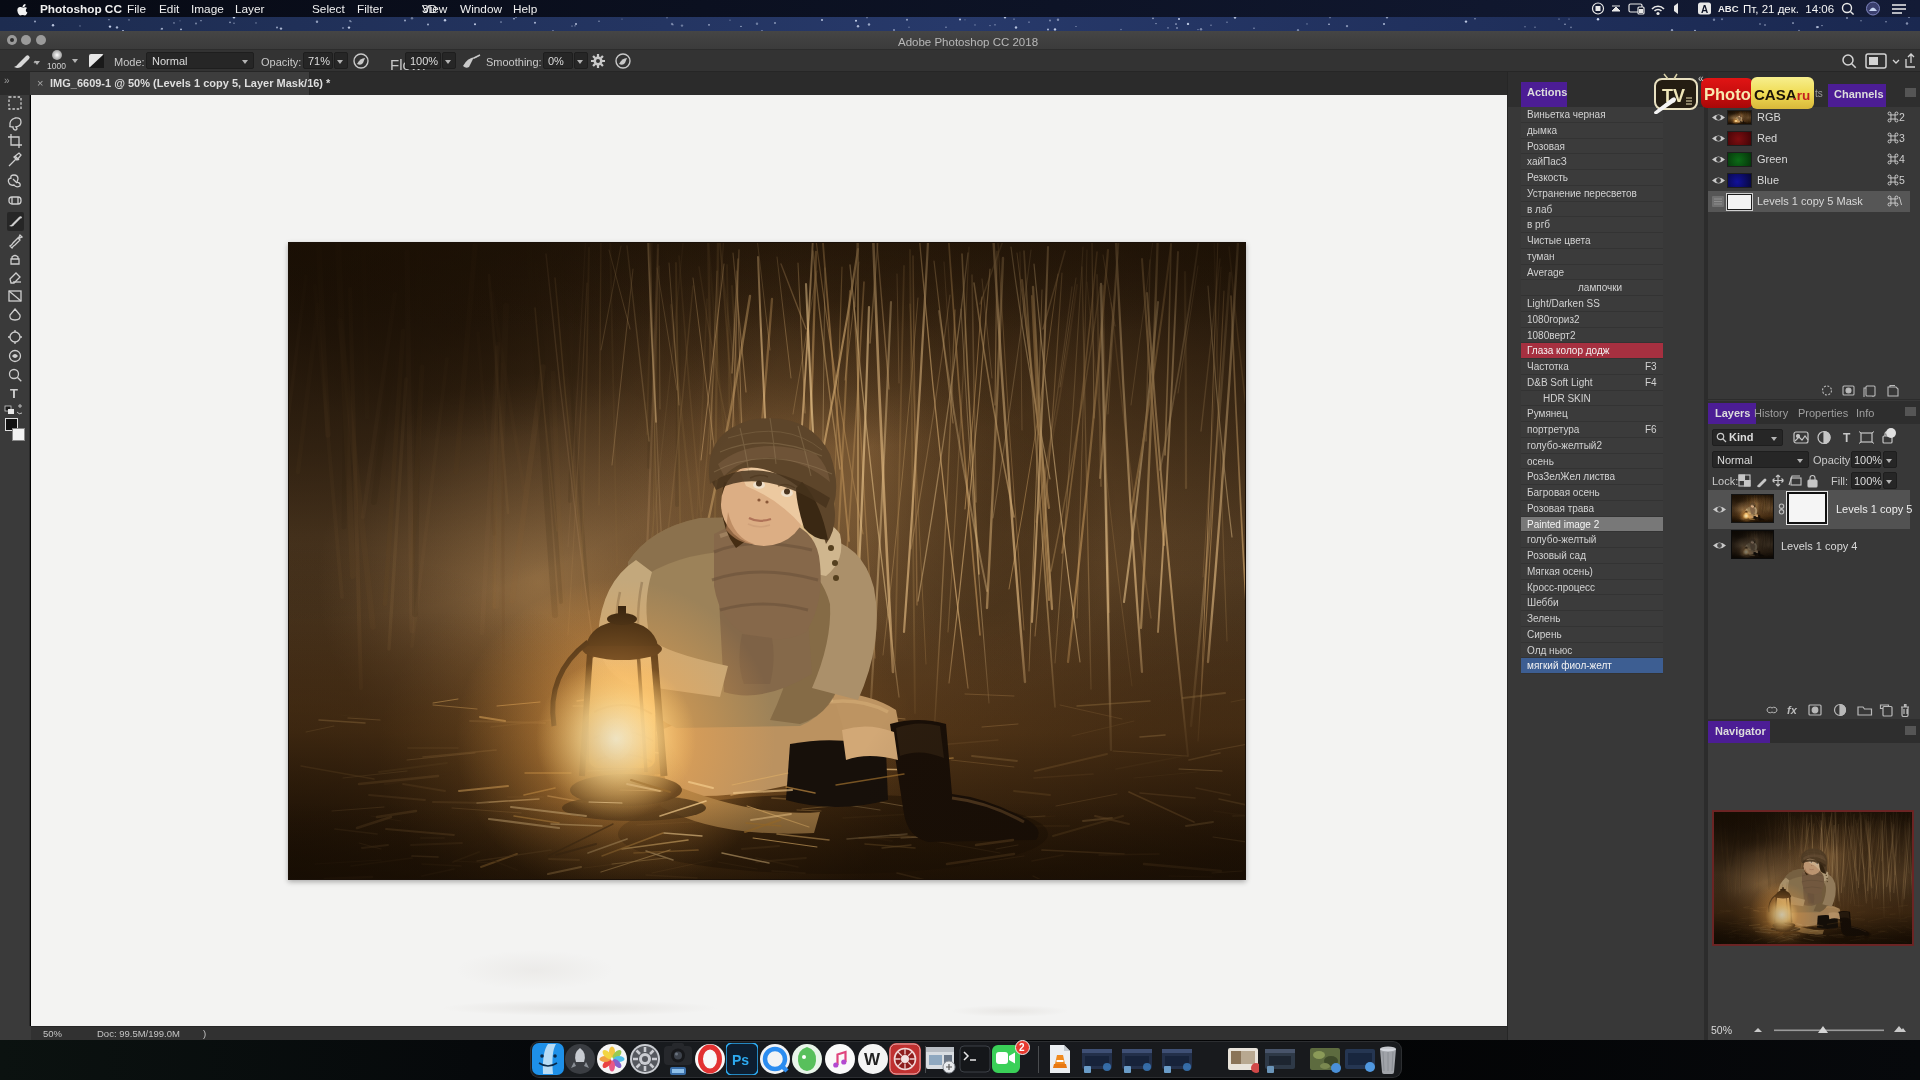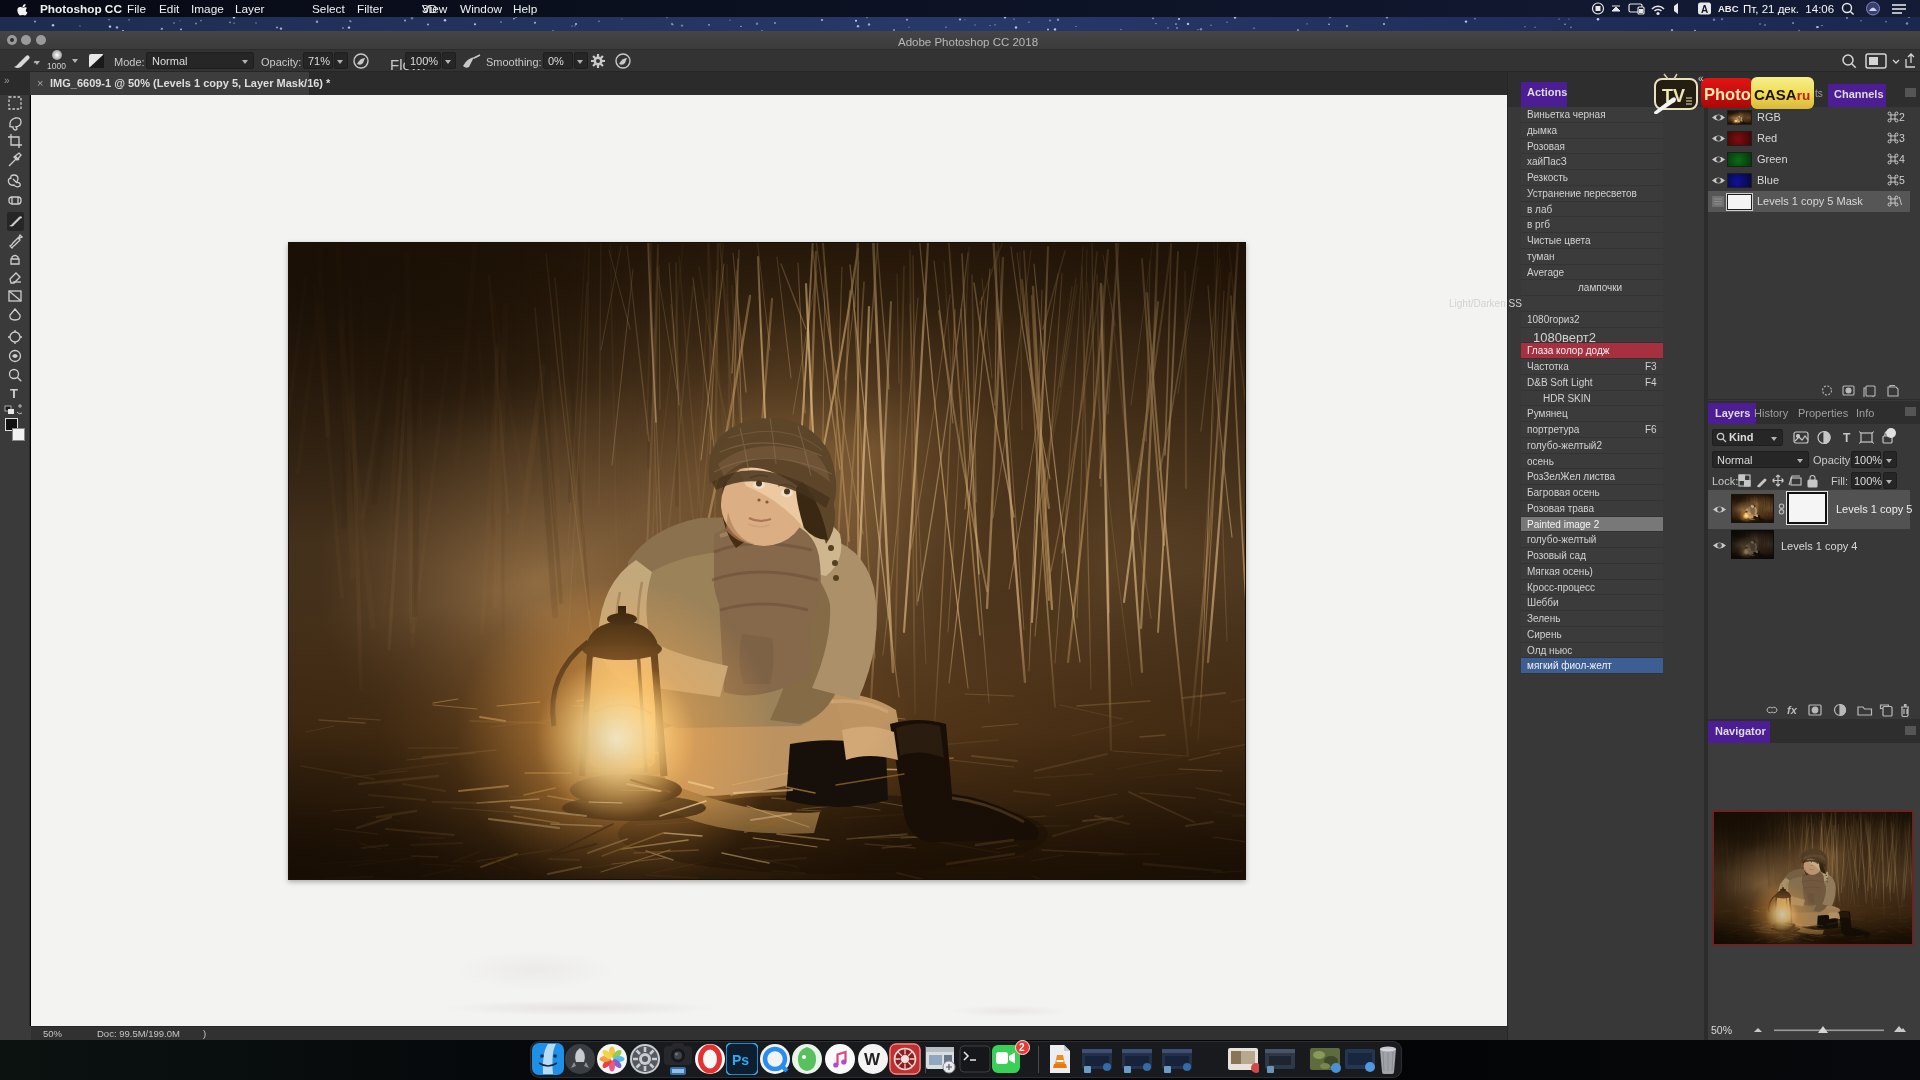--- a/index.html
+++ b/index.html
@@ -903,25 +903,25 @@
     <div class="tx" style="left:1527px;top:219.25px;color:#d2d2d2;font-size:10px;">в ргб</div>
     <div class="abs" style="left:1521px;top:233.00px;width:142px;height:15.75px;background:#3b3b3b;border-bottom:1px solid #333;"></div>
     <div class="tx" style="left:1527px;top:235.00px;color:#d2d2d2;font-size:10px;">Чистые цвета</div>
     <div class="abs" style="left:1521px;top:248.75px;width:142px;height:15.75px;background:#3b3b3b;border-bottom:1px solid #333;"></div>
     <div class="tx" style="left:1527px;top:250.75px;color:#d2d2d2;font-size:10px;">туман</div>
     <div class="abs" style="left:1521px;top:264.50px;width:142px;height:15.75px;background:#3b3b3b;border-bottom:1px solid #333;"></div>
     <div class="tx" style="left:1527px;top:266.50px;color:#d2d2d2;font-size:10px;">Average</div>
     <div class="abs" style="left:1521px;top:280.25px;width:142px;height:15.75px;background:#3b3b3b;border-bottom:1px solid #333;"></div>
     <div class="tx" style="left:1578px;top:282.25px;color:#d2d2d2;font-size:10px;text-align:center;">лампочки</div>
     <div class="abs" style="left:1521px;top:296.00px;width:142px;height:15.75px;background:#3b3b3b;border-bottom:1px solid #333;"></div>
-    <div class="tx" style="left:1449px;top:298.00px;color:#d2d2d2;font-size:10px;">Light/Darken SS</div>
+    <div class="tx" style="left:1527px;top:298.00px;color:#d2d2d2;font-size:10px;">Light/Darken SS</div>
     <div class="abs" style="left:1521px;top:311.75px;width:142px;height:15.75px;background:#3b3b3b;border-bottom:1px solid #333;"></div>
     <div class="tx" style="left:1527px;top:313.75px;color:#d2d2d2;font-size:10px;">1080гориз2</div>
     <div class="abs" style="left:1521px;top:327.50px;width:142px;height:15.75px;background:#3b3b3b;border-bottom:1px solid #333;"></div>
-    <div class="tx" style="left:1527px;top:329.50px;color:#d2d2d2;font-size:13px;margin-left:6px;">1080верт2</div>
+    <div class="tx" style="left:1527px;top:329.50px;color:#d2d2d2;font-size:10px;">1080верт2</div>
     <div class="abs" style="left:1521px;top:343.25px;width:142px;height:15.75px;background:#a63040;border-bottom:1px solid #333;"></div>
     <div class="tx" style="left:1527px;top:345.25px;color:#f2f2f2;font-size:10px;">Глаза колор додж</div>
     <div class="abs" style="left:1521px;top:359.00px;width:142px;height:15.75px;background:#3b3b3b;border-bottom:1px solid #333;"></div>
     <div class="tx" style="left:1527px;top:361.00px;color:#d2d2d2;font-size:10px;">Частотка</div>
     <div class="tx" style="left:1645px;top:361.00px;color:#d2d2d2;font-size:10px;">F3</div>
     <div class="abs" style="left:1521px;top:374.75px;width:142px;height:15.75px;background:#3b3b3b;border-bottom:1px solid #333;"></div>
     <div class="tx" style="left:1527px;top:376.75px;color:#d2d2d2;font-size:10px;">D&amp;B Soft Light</div>
     <div class="tx" style="left:1645px;top:376.75px;color:#d2d2d2;font-size:10px;">F4</div>
     <div class="abs" style="left:1521px;top:390.50px;width:142px;height:15.75px;background:#3b3b3b;border-bottom:1px solid #333;"></div>
     <div class="tx" style="left:1527px;top:392.50px;color:#d2d2d2;font-size:10px;margin-left:16px;">HDR SKIN</div>

